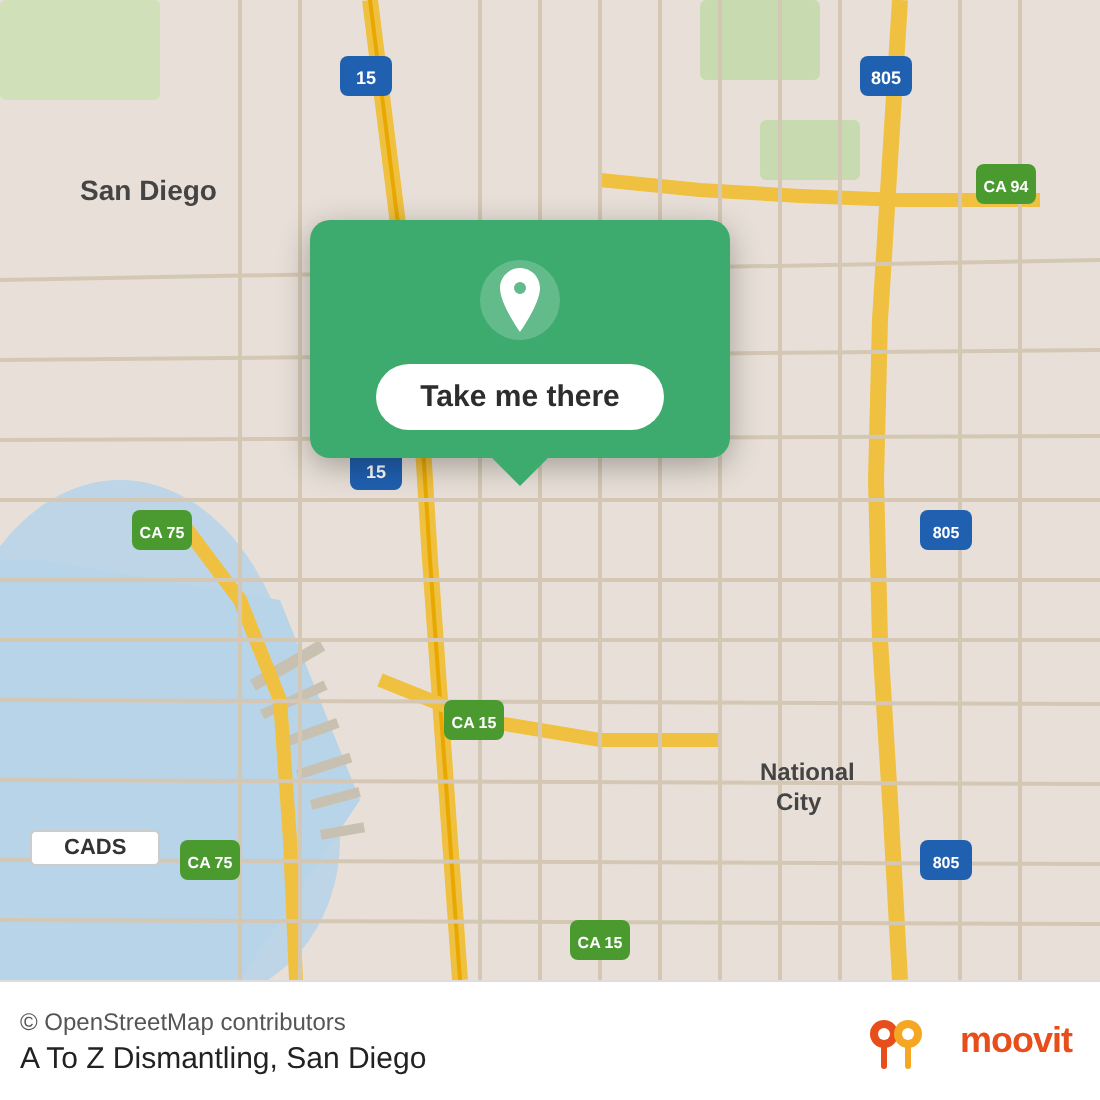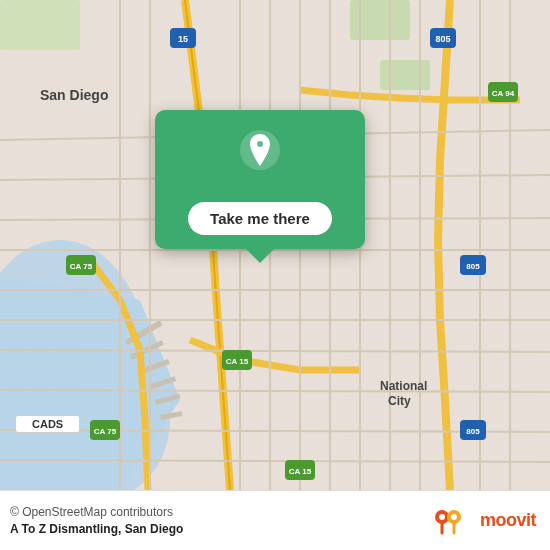--- a/index.html
+++ b/index.html
@@ -64,21 +64,20 @@
     .take-me-there-btn {
       background: white;
       color: #2d2d2d;
       border: none;
       border-radius: 20px;
       padding: 8px 22px;
       font-size: 15px;
       font-weight: 600;
       cursor: pointer;
       white-space: nowrap;
-      margin-top: 20px;
     }
 
     
     #bottom-bar {
       width: 550px;
       height: 60px;
       background: white;
       display: flex;
       align-items: center;
       justify-content: space-between;
@@ -91,22 +90,22 @@
       flex-direction: column;
     }
 
     .osm-credit {
       font-size: 12px;
       color: #555;
       margin-bottom: 3px;
     }
 
     .place-title {
-      font-size: 12px;
-      font-weight: 700;
+      font-size: 15px;
+      font-weight: 400;
       color: #222;
     }
 
     .moovit-logo {
       display: flex;
       align-items: center;
       gap: 16px;
     }
 
     .moovit-text {

